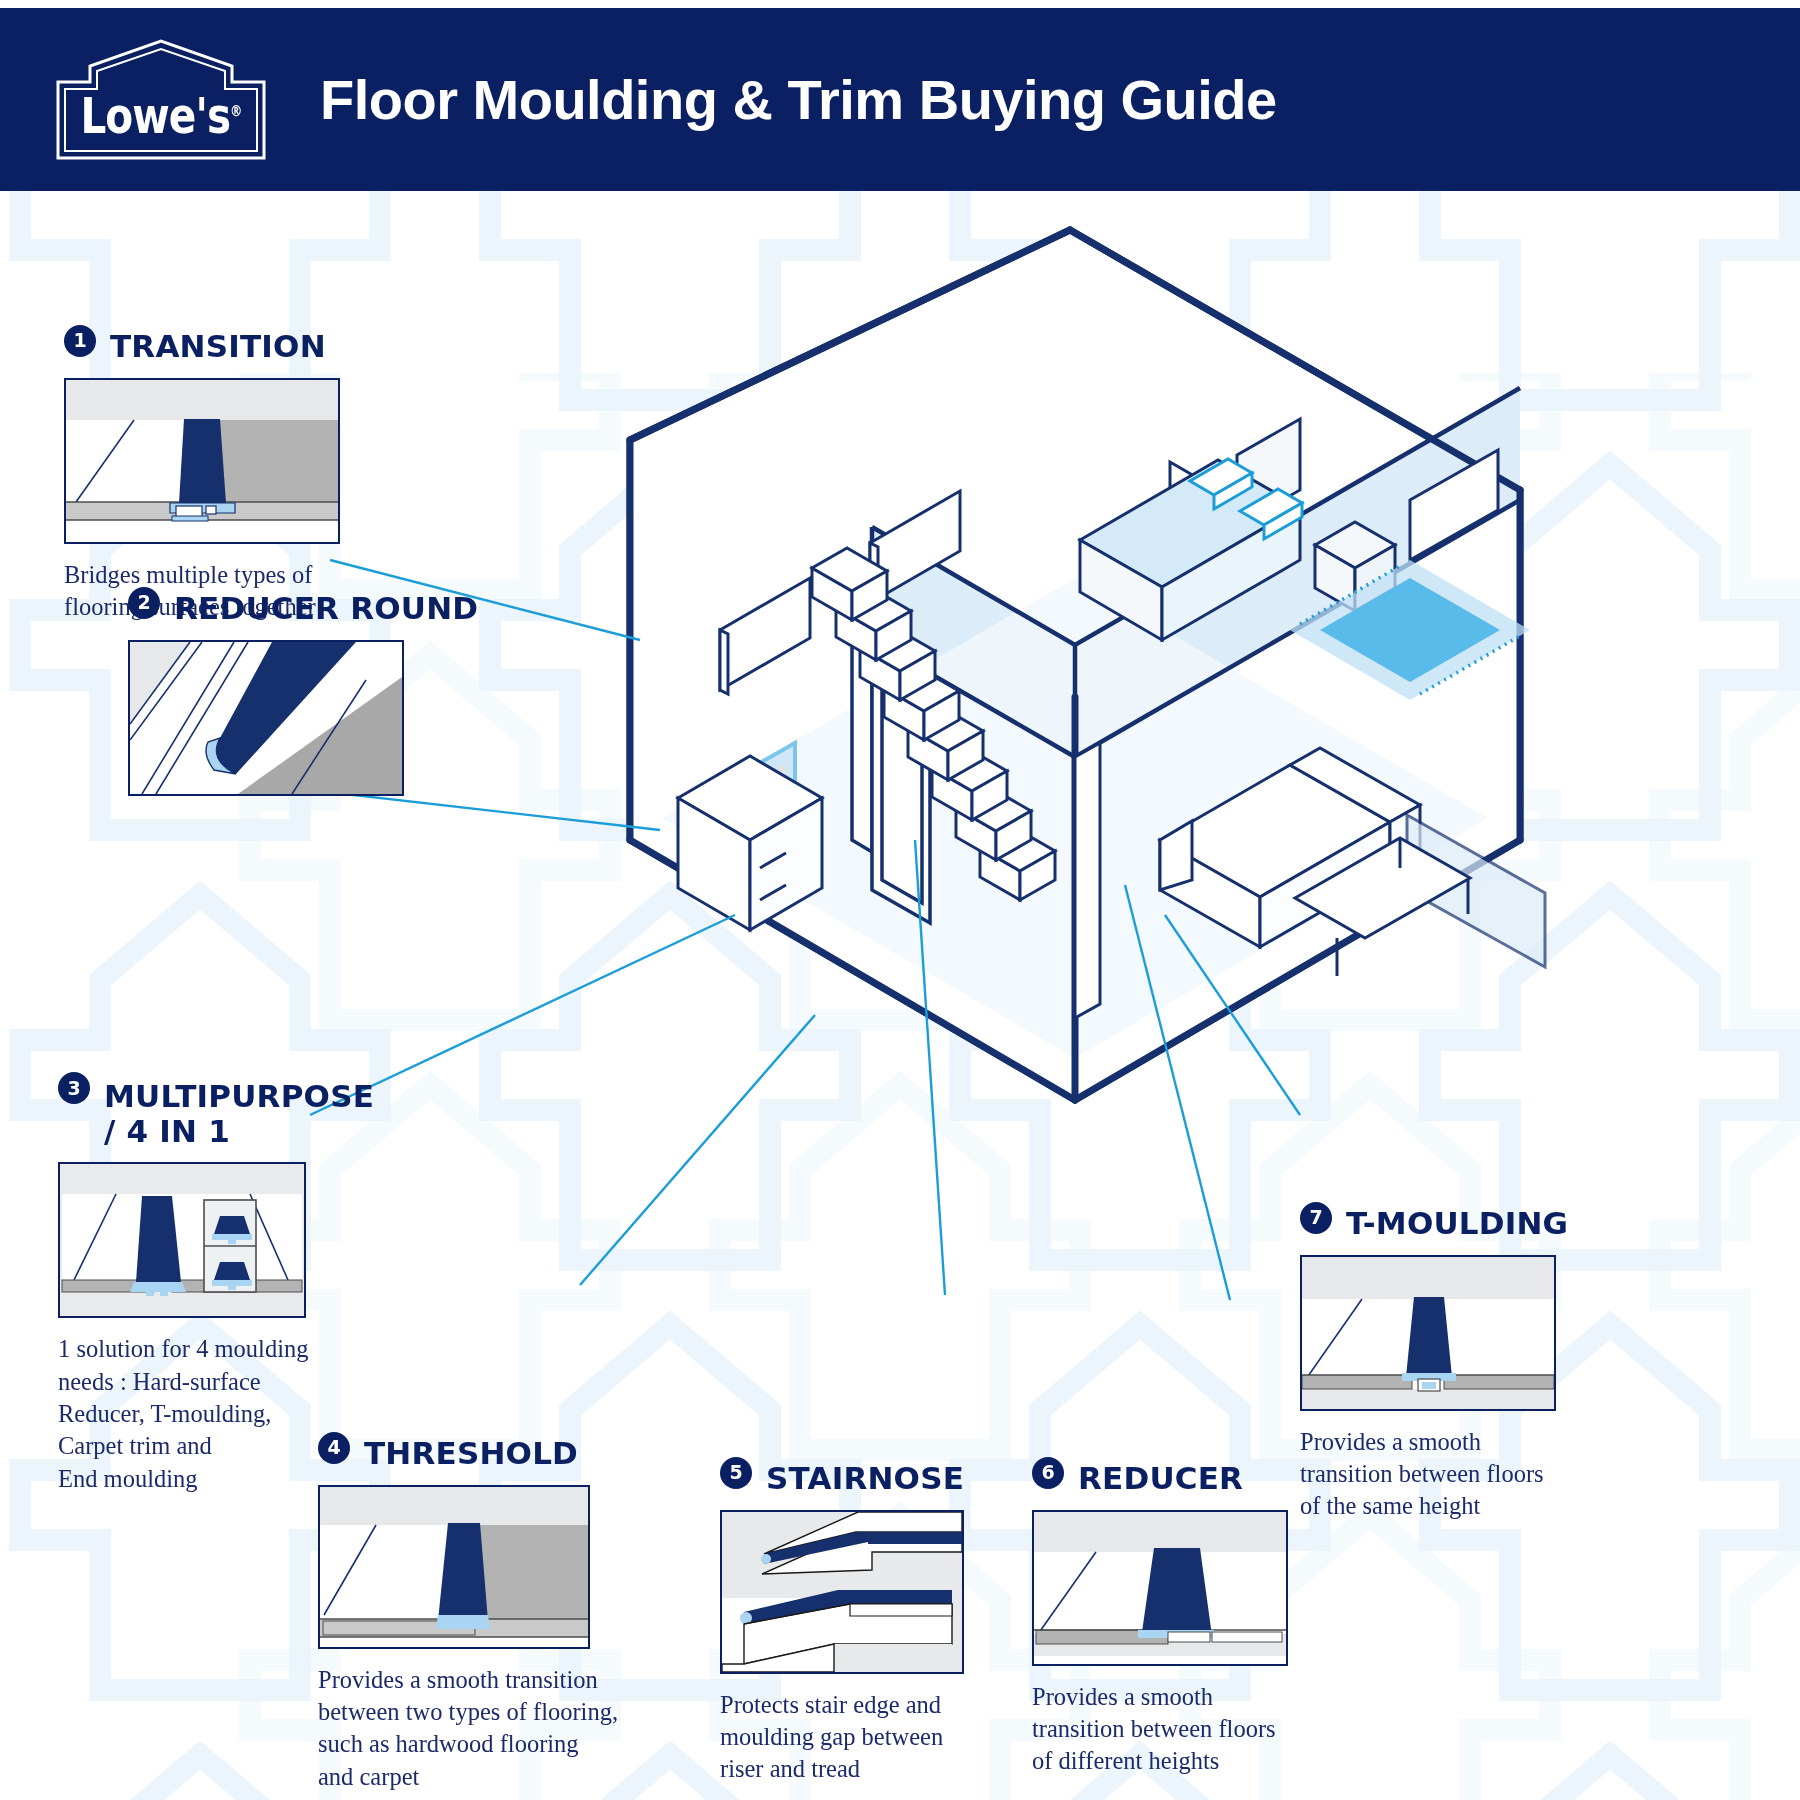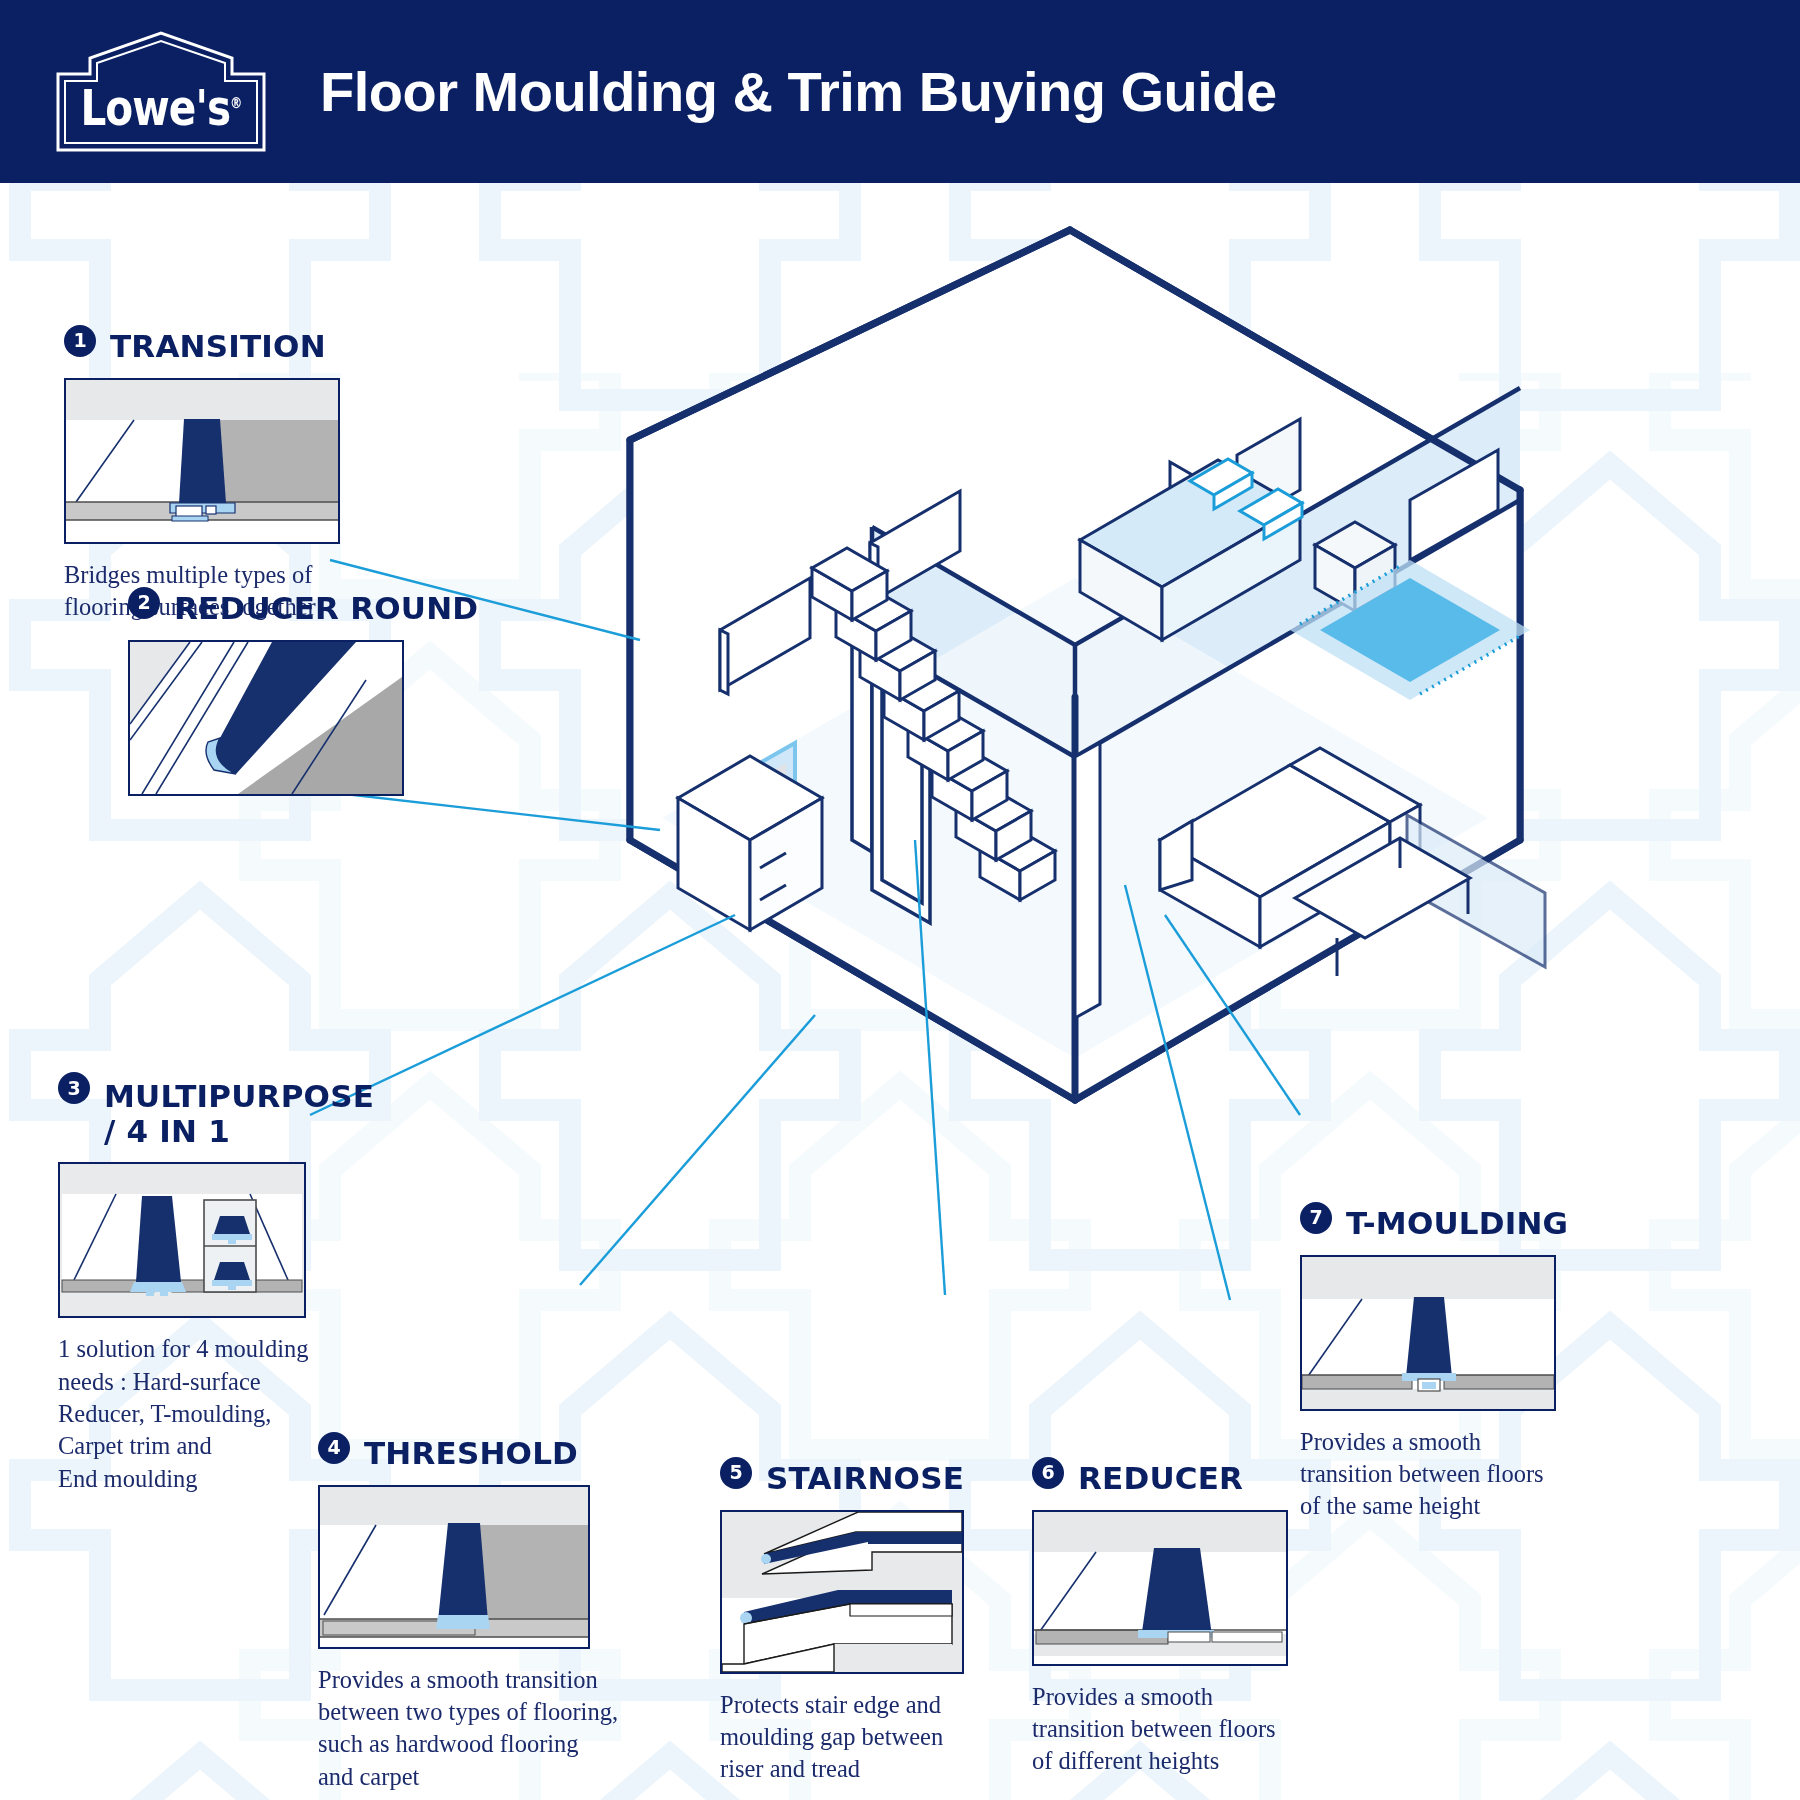--- a/index.html
+++ b/index.html
@@ -10,21 +10,21 @@
     overflow:hidden;
     position:relative;
   }
   
   #watermark{
     position:absolute;inset:0;width:1800px;height:1800px;
     z-index:0;pointer-events:none;
   }
   
   #header{
-    position:absolute;top:0;left:0;width:1800px;height:183px;
+    position:absolute;top:8px;left:0;width:1800px;height:183px;
     background:#0a2063;z-index:5;
     display:flex;align-items:center;
   }
   #logo-box{
     position:relative;margin-left:52px;width:218px;height:128px;
     flex:0 0 auto;
   }
   #logo-box svg{position:absolute;top:0;left:0;}
   #logo-word{
     position:absolute;left:0;right:0;top:52px;

